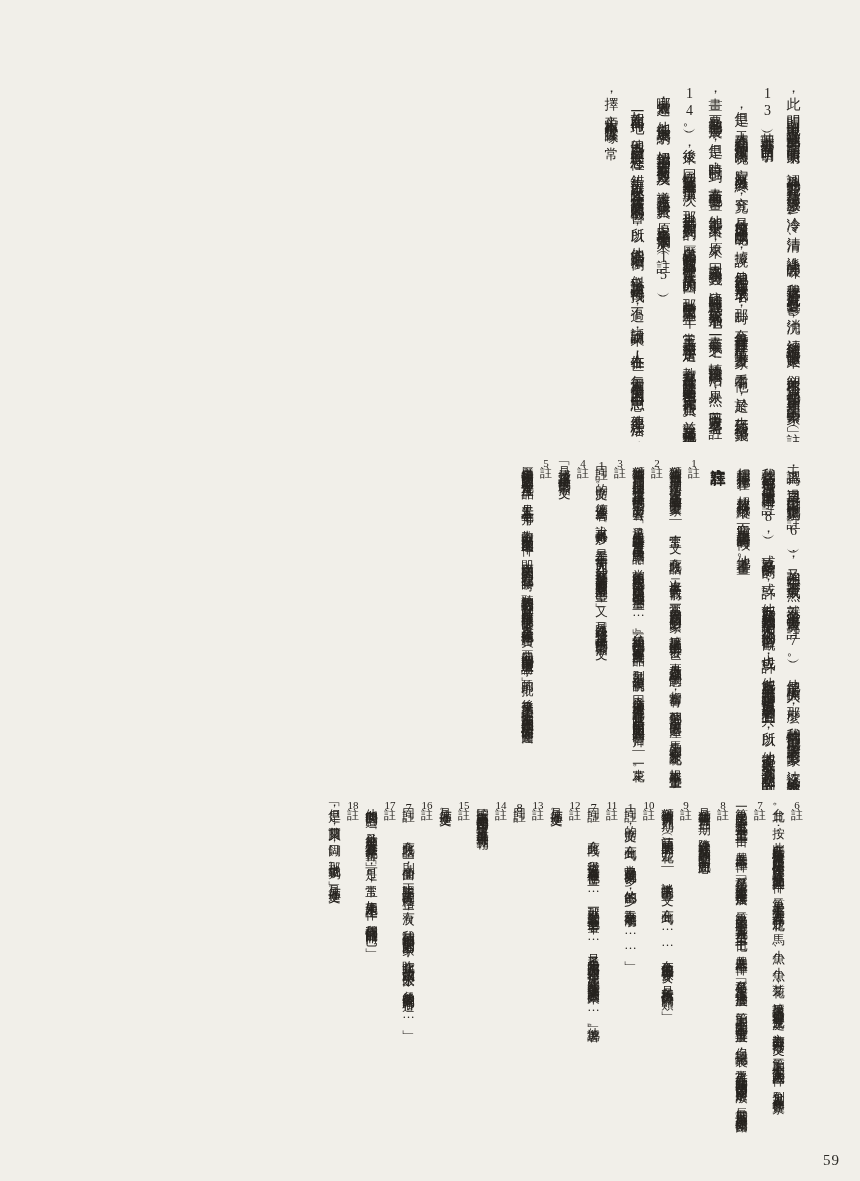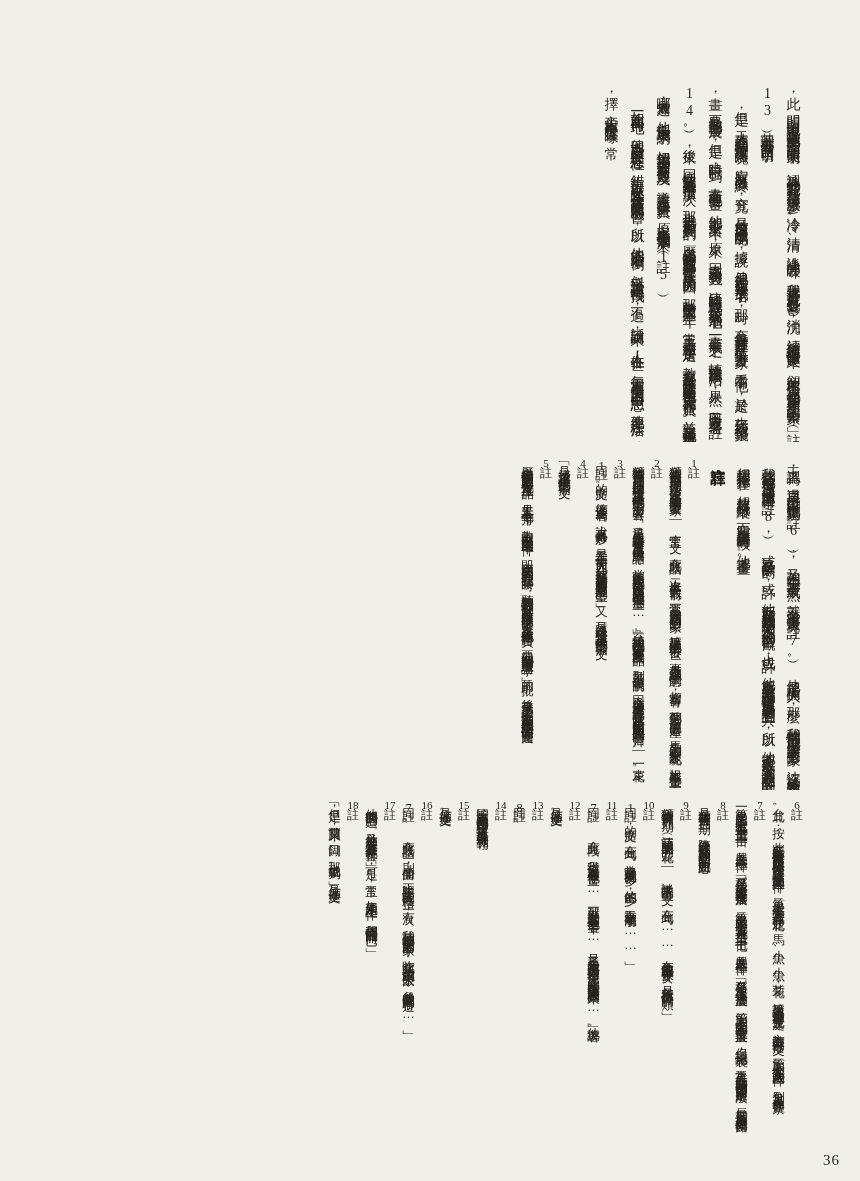--- a/index.html
+++ b/index.html
@@ -177,15 +177,15 @@
       <div class="note vtext">
         <div class="note-label"><span>註</span><span class="tcy">17</span></div>
         <div class="note-text">他向我們問道：「爲什麼您夫人什麼工作都幹？」「可是，常玉，如果她不工作，我們僅能餬口而已。」</div>
       </div>
       <div class="note vtext">
         <div class="note-label"><span>註</span><span class="tcy">18</span></div>
         <div class="note-text">「但是，艾爾貝，餬口，那也就夠了。」見席德進文。</div>
       </div>
     </div>
 
-  <div class="page-number">36</div>
+  <div class="page-number">59</div>
 
 </div>
 
 </body></html>

